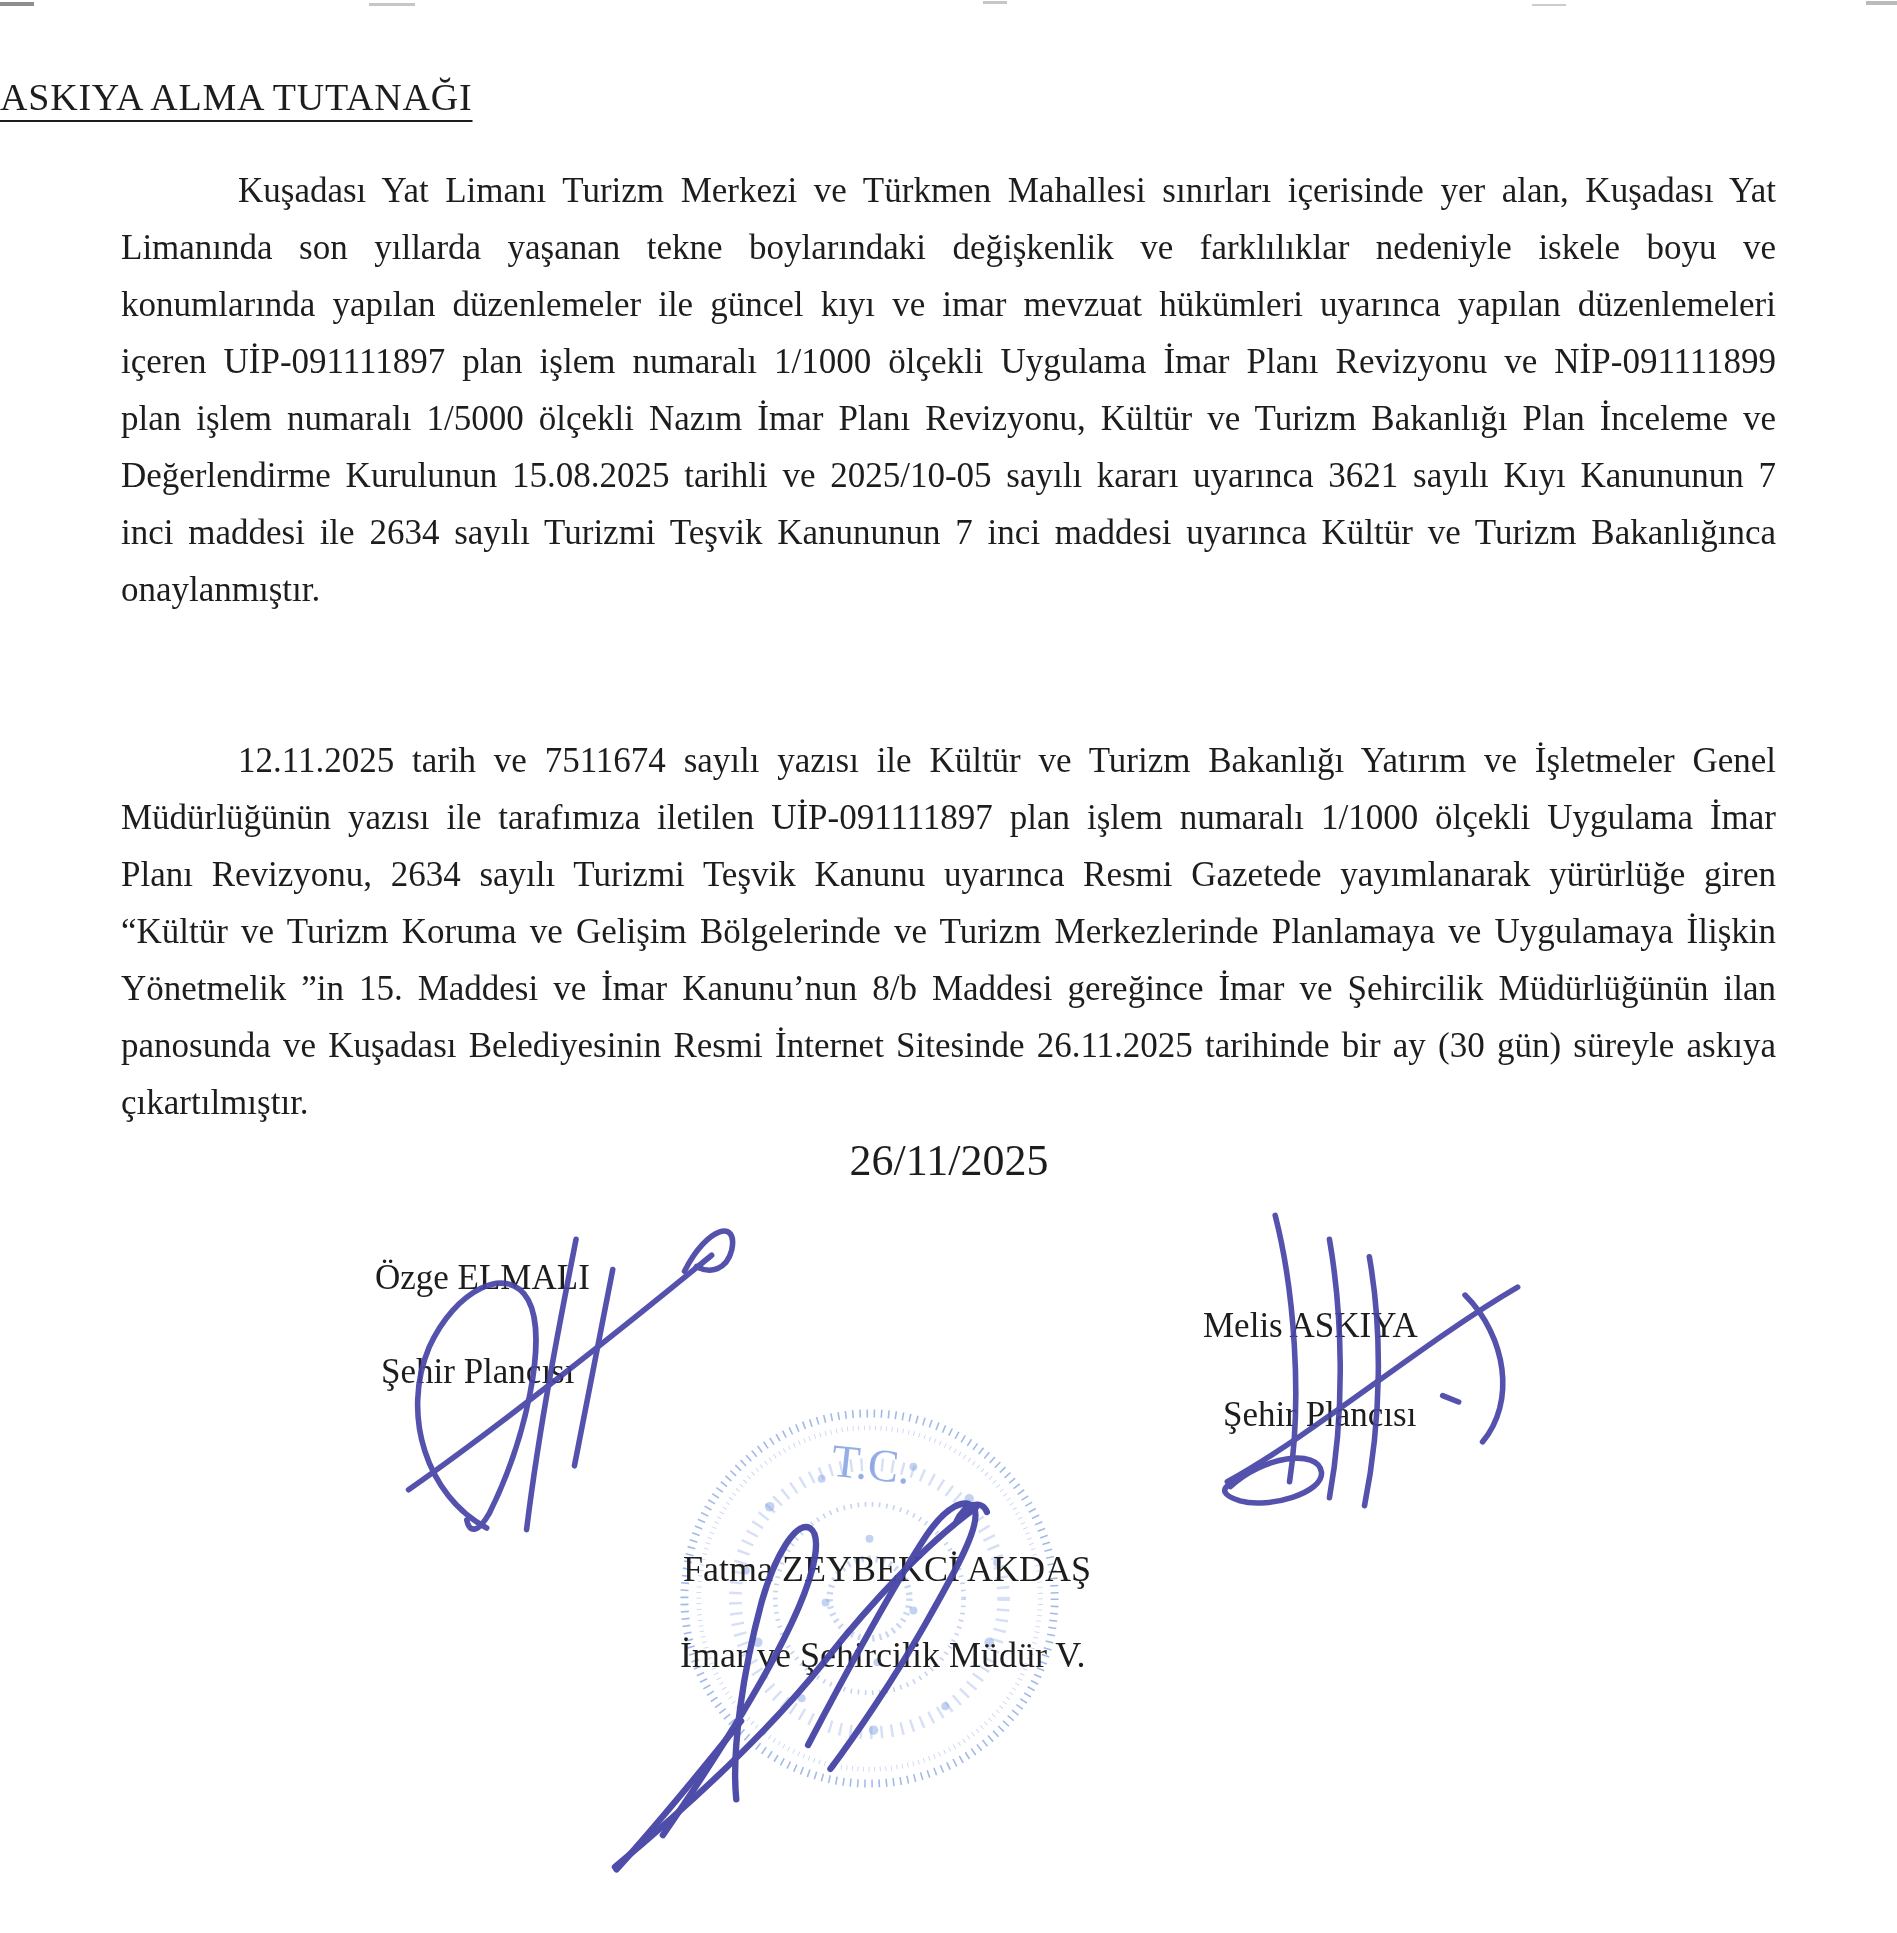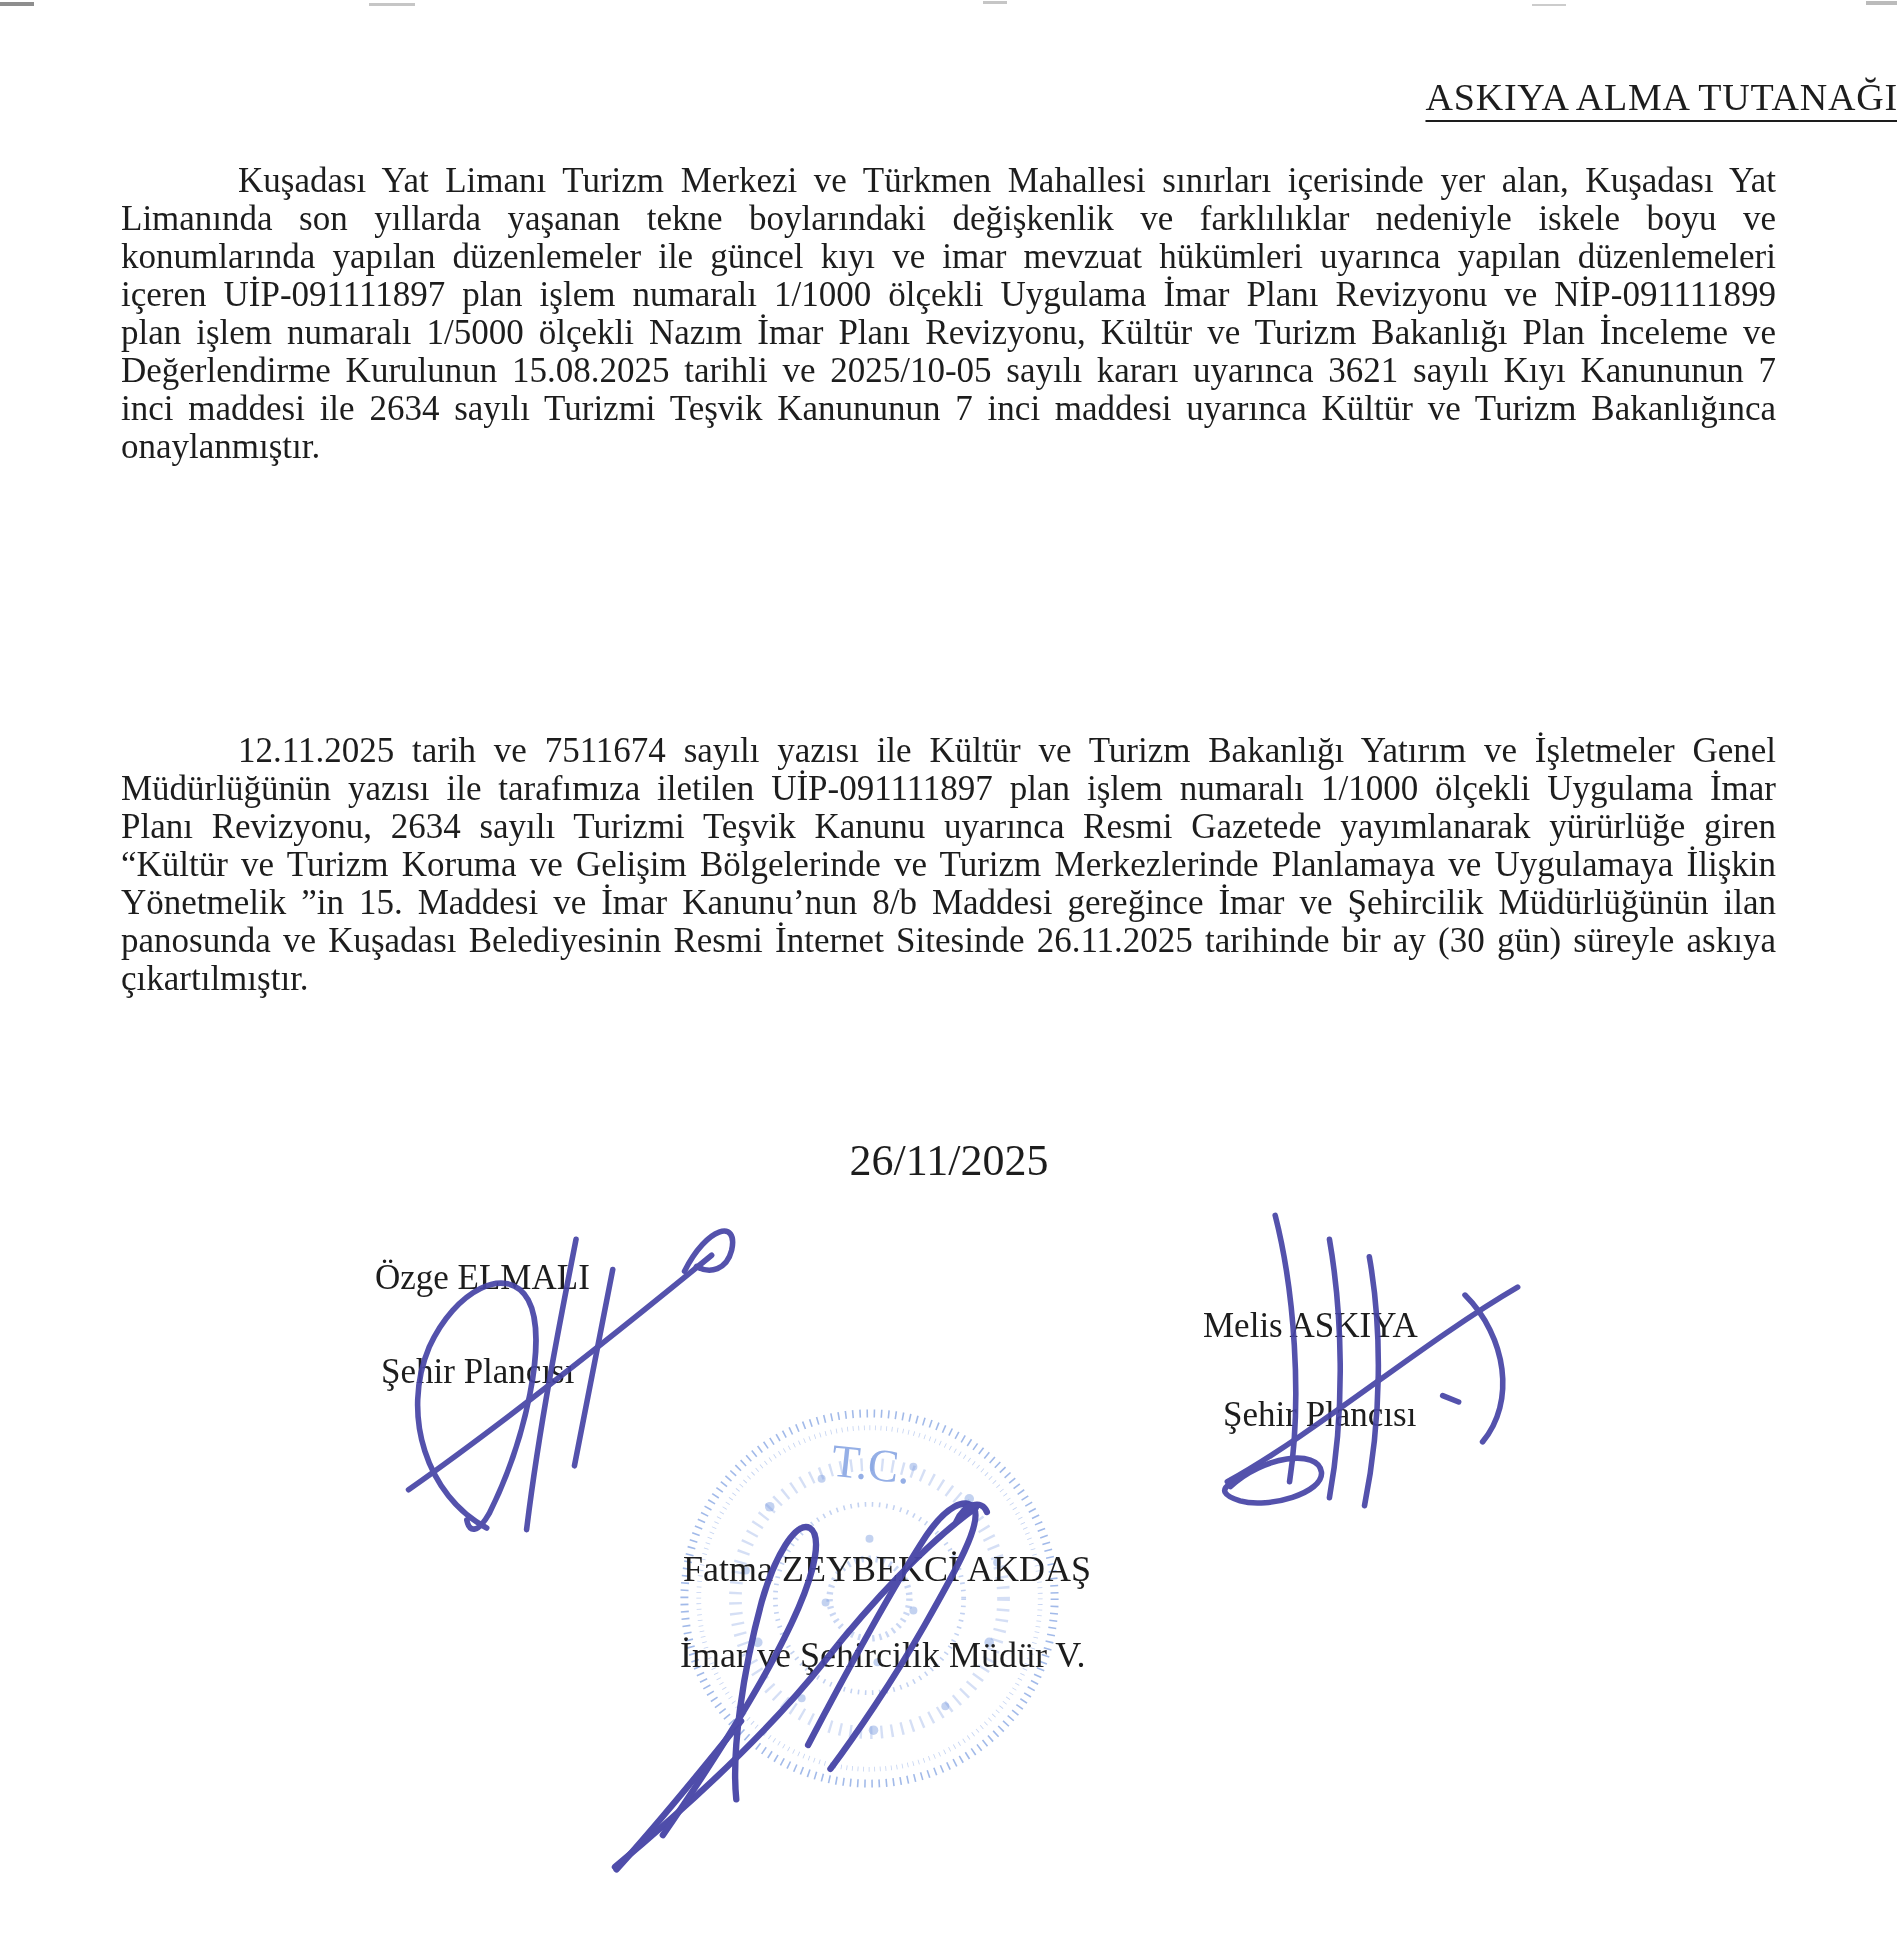--- a/index.html
+++ b/index.html
@@ -2,27 +2,27 @@
 <html style="font-size:12.8px"><head>
 <meta charset="utf-8">
 <style>
   html,body{margin:0;padding:0;}
   body{
     width:1898px;height:1934px;background:#ffffff;position:relative;
     font-family:"Liberation Serif", serif;color:#1d1d1d;overflow:hidden;
   }
   .abs{position:absolute;}
   .doc-title{
-    top:75px;left:0;width:100%;text-align:right;
+    top:75px;left:0;width:100%;text-align:left;
     font-size:38px;letter-spacing:0.8px;
     text-decoration:underline;text-decoration-thickness:2.4px;text-underline-offset:9.6px;
     z-index:2;
   }
   .para{
-    left:121px;width:1655px;font-size:35px;line-height:38px;
+    left:121px;width:1655px;font-size:35px;line-height:57px;
     text-align:justify;text-indent:117px;word-spacing:3.2px;z-index:2;
   }
   .p1{top:162px;}
   .p2{top:732px;}
   .doc-date{top:1135px;left:0;width:100%;text-align:center;font-size:44px;z-index:2;}
   .sig-text{position:absolute;font-size:35px;white-space:nowrap;z-index:2;}
   .ozge-name{left:375px;top:1258px;}
   .ozge-title{left:381px;top:1352px;}
   .melis-name{left:1203px;top:1306px;}
   .melis-title{left:1223px;top:1395px;}

